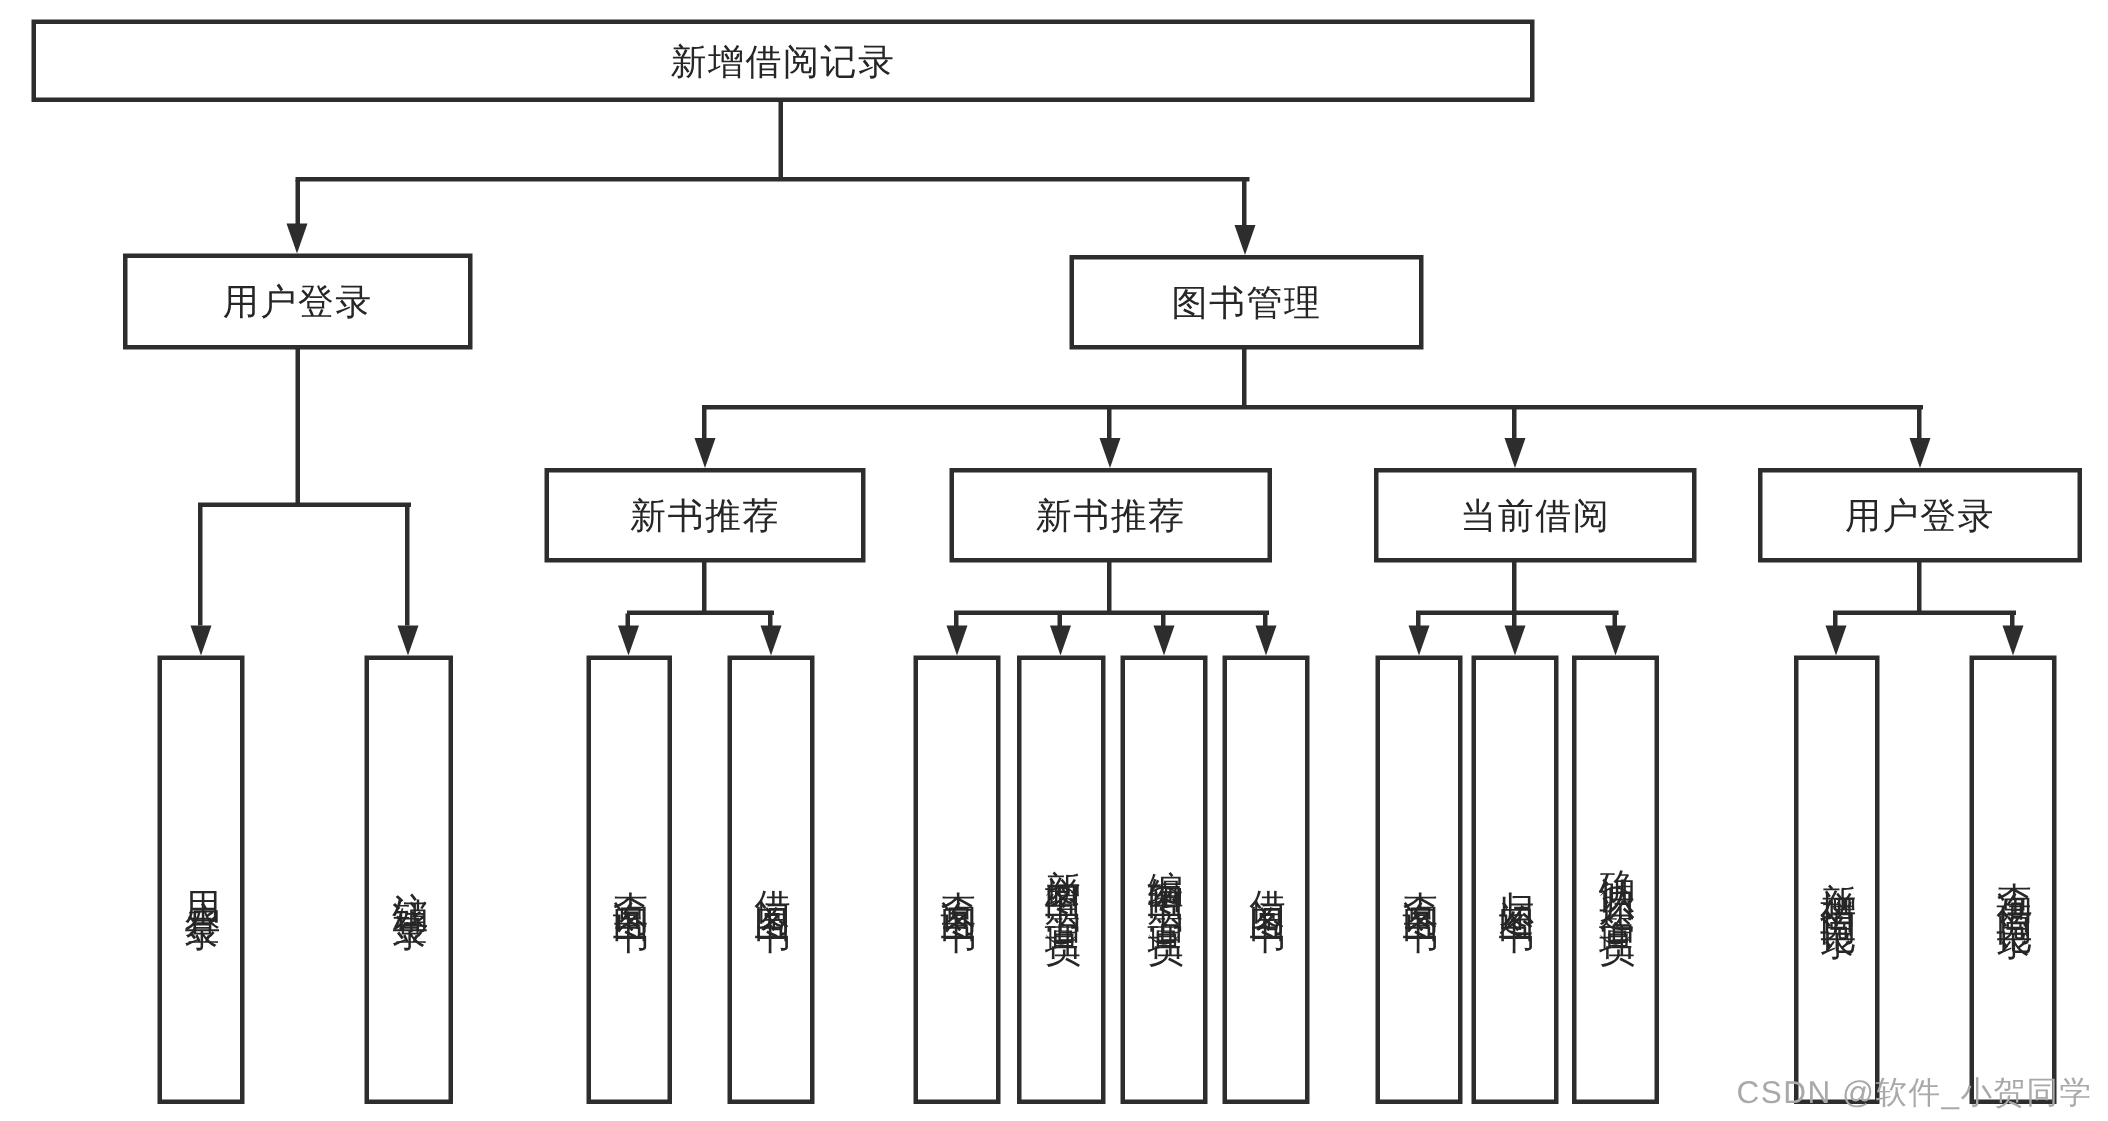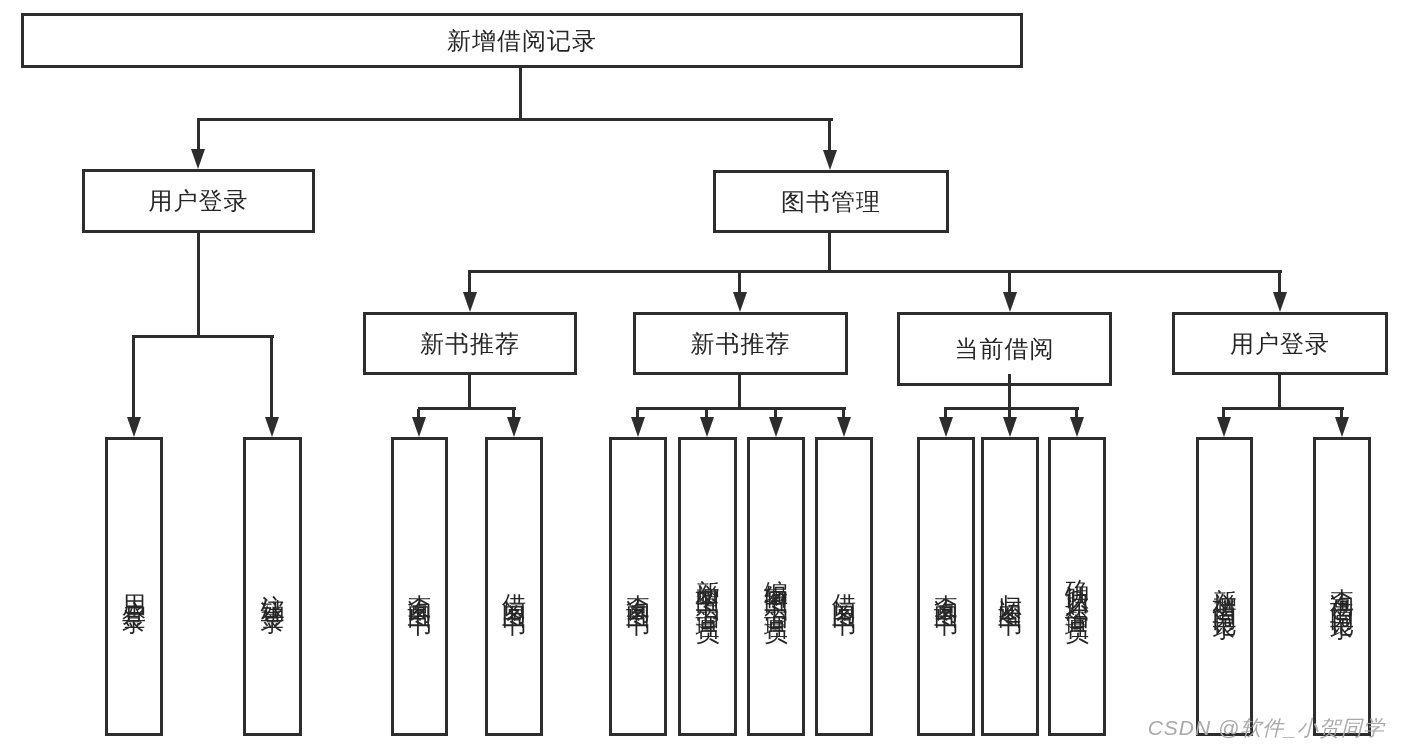--- a/index.html
+++ b/index.html
@@ -47,26 +47,25 @@
   .v{position:absolute;width:3px;background:var(--line);}
   .h{position:absolute;height:3px;background:var(--line);}
   .arw{
     position:absolute;width:0;height:0;
     border-left:7px solid transparent;
     border-right:7px solid transparent;
     border-top:20px solid var(--line);
   }
   .watermark{
     position:absolute;
-    right:20px;top:714px;
+    right:10px;top:714px;
     font-size:21px;
     color:var(--watermark);
     letter-spacing:1px;
     white-space:nowrap;
-    font-style:italic;
   }
 </style>
 </head>
 <body>
 
 <div id="canvas">
 
   <div class="box" style="left:21px;top:13px;width:1002px;height:55px;">
     <span>新增借阅记录</span>
   </div>
@@ -102,21 +101,21 @@
   <div class="arw" style="left:1003px;top:292px;"></div>
   <div class="v" style="left:1278px;top:272px;height:20px;"></div>
   <div class="arw" style="left:1273px;top:292px;"></div>
 
   <div class="box" style="left:363px;top:312px;width:214px;height:63px;justify-content:center;">
     <span>新书推荐</span>
   </div>
   <div class="box" style="left:633px;top:312px;width:215px;height:63px;">
     <span>新书推荐</span>
   </div>
-  <div class="box" style="left:897px;top:312px;width:215px;height:74px;">
+  <div class="box" style="left:916px;top:312px;width:215px;height:63px;">
     <span>当前借阅</span>
   </div>
   <div class="box" style="left:1172px;top:312px;width:216px;height:63px;">
     <span>用户登录</span>
   </div>
 
   <div class="v" style="left:468px;top:374px;height:35px;"></div>
   <div class="v" style="left:738px;top:374px;height:35px;"></div>
   <div class="v" style="left:1008px;top:374px;height:35px;"></div>
   <div class="v" style="left:1278px;top:374px;height:35px;"></div>

